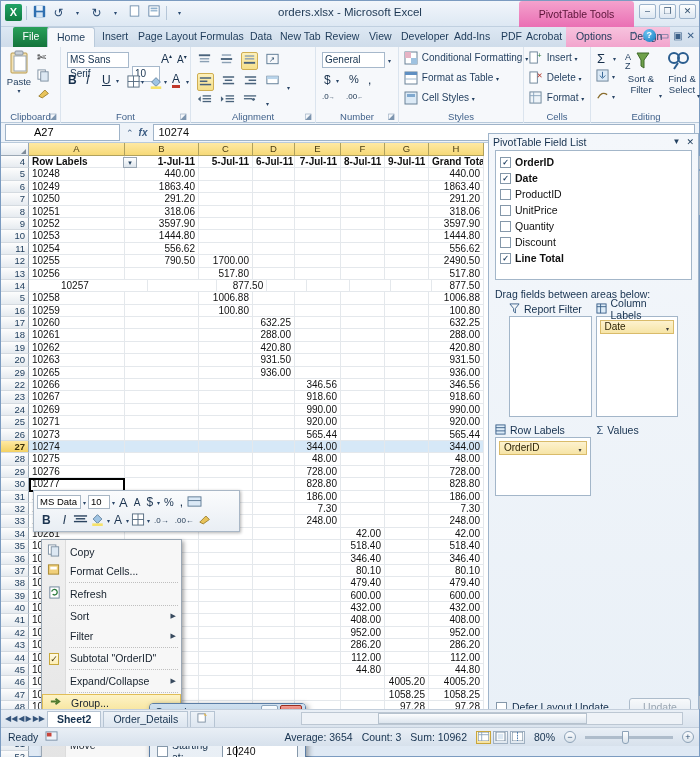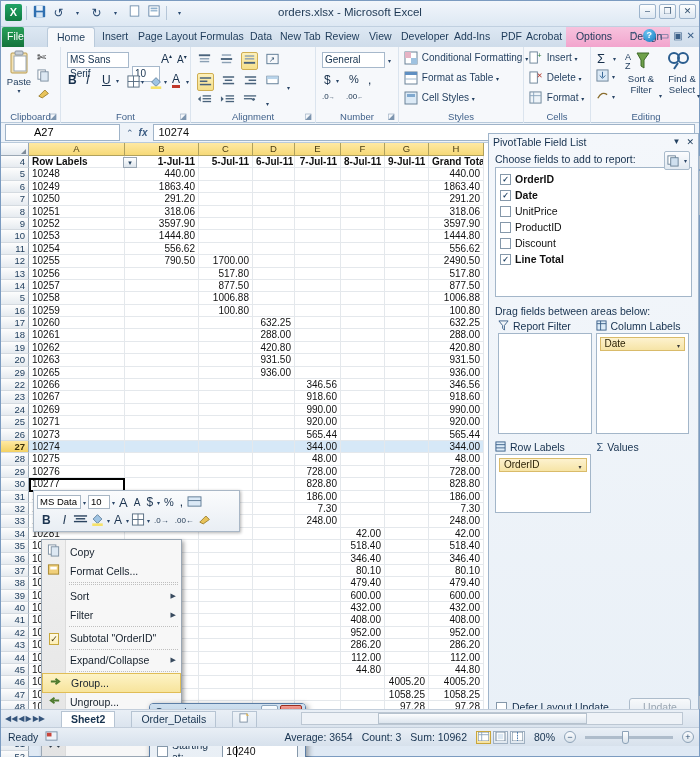--- a/index.html
+++ b/index.html
@@ -34,21 +34,21 @@
   .wb { width:17px; height:15px; border:1px solid #9db4cc; border-radius:2px;
     background:linear-gradient(#fdfefe,#dde7f2); font-size:9px;
     line-height:13px; text-align:center; color:#32506f; }
 
   
   .tabbar { position:relative; height:20px;
     background:linear-gradient(#dde8f3,#cfdcea); }
   .tab { position:absolute; top:0; height:20px; line-height:19px;
     font-size:10.5px; color:#1d3a59; padding:0 5px; white-space:nowrap; }
   .tab.file { background:linear-gradient(#29a05a,#14743b); color:#fff;
-    width:22px; left:1px; text-align:center; border-top-left-radius:2px;
+    width:36px; left:12px; text-align:center; border-top-left-radius:2px;
     border-top-right-radius:2px; }
   .tab.active { background:#f6f8fb; border:1px solid #b9cadb; border-bottom:none;
     border-top-left-radius:3px; border-top-right-radius:3px; }
   .tab.ctxtab { background:linear-gradient(#f7c3de,#f2a4cd); }
   .helpicons { position:absolute; right:4px; top:2px; display:flex; gap:4px;
     align-items:center; color:#3a5f88; font-size:10px; }
   .qmark { width:13px; height:13px; border-radius:50%;
     background:radial-gradient(circle at 35% 30%,#6cc3f0,#1277be);
     color:#fff; font-size:9px; text-align:center; line-height:13px; font-weight:bold; }
 
@@ -196,21 +196,21 @@
     background:linear-gradient(#f7f9fb,#e4eaf1); font-size:10.5px;
     color:#9aa6b2; text-align:center; line-height:16px; }
 
   
   .tabrow { position:relative; height:18px;
     background:linear-gradient(#e9eff6,#dbe4ee);
     border-top:1px solid #c3cedb; display:flex; align-items:center; }
   .navbtns { display:flex; gap:1px; padding-left:4px; color:#35557c; font-size:8px; }
   .stab { height:16px; padding:0 9px; font-size:10.5px; line-height:15px;
     color:#16324f; border:1px solid #b6c4d3; border-bottom:none;
-    background:linear-gradient(#eef3f8,#dde6f0); margin-left:16px; }
+    background:linear-gradient(#eef3f8,#dde6f0); margin-left:2px; }
   .stab.active { background:#fff; font-weight:bold; }
   .hscroll { position:absolute; right:16px; left:300px; height:13px; top:2px;
     background:#eef2f7; border:1px solid #bcc7d3; }
   .hthumb { position:absolute; left:20%; width:55%; height:100%;
     background:linear-gradient(#fcfdfe,#dde5ee); border:1px solid #b6c2ce; }
   .status { position:relative; height:19px;
     background:linear-gradient(#e9eff6,#d7e1ec); border-top:1px solid #c3cedb;
     display:flex; align-items:center; font-size:10.5px; color:#16324f; }
   .stat-left { padding-left:7px; display:flex; align-items:center; gap:7px; }
   .stat-right { position:absolute; right:5px; display:flex; align-items:center; gap:9px; }
@@ -255,20 +255,21 @@
         <svg width="12" height="12" viewBox="0 0 14 14">
             <rect x="1" y="1" width="12" height="12" fill="#fff" stroke="#5c7fa3"></rect>
             <rect x="3" y="3" width="8" height="2" fill="#8fb0cd"></rect>
             <rect x="3" y="6" width="8" height="1.5" fill="#8fb0cd"></rect>
           </svg>
       </span>
       <span class="qsep"></span>
       <span class="qicon" style="font-size:6px">▾</span>
     </div>
     <div class="title-text">orders.xlsx  -  Microsoft Excel</div>
+    <div class="ctx-tab">PivotTable Tools</div>
     <div class="winbtns">
       <div class="wb">–</div>
       <div class="wb">❐</div>
       <div class="wb">✕</div>
     </div>
   </div>
 
   <div class="tabbar">
     <div class="tab file">File</div>
     <div class="tab active" style="left:46px;width:48px;text-align:center">Home</div>
@@ -732,21 +733,21 @@
           <div class="gc" style="width: 96px;">10256</div>
           <div class="gc num" style="width: 74px;"></div>
           <div class="gc num" style="width: 54px;">517.80</div>
           <div class="gc num" style="width: 42px;"></div>
           <div class="gc num" style="width: 46px;"></div>
           <div class="gc num" style="width: 44px;"></div>
           <div class="gc num" style="width: 44px;"></div>
           <div class="gc num" style="width: 55px;">517.80</div>
         </div>
         <div class="grow">
-          <div class="gc" style="width: 96px;">10257</div>
+          <div class="gc" style="width: 96px; margin-left: 29px;">10257</div>
           <div class="gc num" style="width: 74px;"></div>
           <div class="gc num" style="width: 54px;">877.50</div>
           <div class="gc num" style="width: 42px;"></div>
           <div class="gc num" style="width: 46px;"></div>
           <div class="gc num" style="width: 44px;"></div>
           <div class="gc num" style="width: 44px;"></div>
           <div class="gc num" style="width: 55px;">877.50</div>
         </div>
         <div class="grow">
           <div class="gc" style="width: 96px;">10258</div>
@@ -1167,20 +1168,27 @@
             <span>Copy</span>
           </div>
           <div class="cmi">
             <span class="ic"><svg width="14" height="13" viewBox="0 0 14 14">
                 <rect x="1" y="2" width="11" height="10" fill="#f0cf7a" stroke="#a8882f"></rect>
                 <rect x="3" y="4" width="7" height="3" fill="#fff"></rect>
               </svg></span>
             <span>Format Cells...</span>
           </div>
           <div class="cmsep"></div>
+          <div class="cmi">
+            <span class="ic"><svg width="13" height="13" viewBox="0 0 14 14">
+                <rect x="2" y="1" width="10" height="12" fill="#fff" stroke="#6a8298"></rect>
+                <path d="M4 6 a3 3 0 1 1 1 3" fill="none" stroke="#2a7a3c" stroke-width="1.4"></path>
+              </svg></span>
+            <span>Refresh</span>
+          </div>
           <div class="cmsep"></div>
           <div class="cmi">
             <span>Sort</span>
             <span class="ar">▶</span>
           </div>
           <div class="cmi">
             <span>Filter</span>
             <span class="ar">▶</span>
           </div>
           <div class="cmsep"></div>
@@ -1243,60 +1251,54 @@
   </div>
 
   <div class="pane">
     <div class="pane-hd">
       <span>PivotTable Field List</span>
       <span style="display:flex;gap:6px">
         <span style="font-size:8px;color:#22405f">▼</span>
         <span style="font-size:9px;color:#22405f">✕</span>
       </span>
     </div>
-    <div style="position:relative">
-      <div class="pane-sec">Choose fields to add to report:</div>
-      <div style="position:absolute;right:8px;top:1px;width:26px;height:19px;border:1px solid #a9bbcc;border-radius:2px;background:linear-gradient(#fbfcfe,#e1e9f1)">
-        <svg width="13" height="13" viewBox="0 0 14 14" style="margin:2px 0 0 2px">
-            <rect x="1" y="2" width="8" height="9" fill="#fff" stroke="#6a8298"></rect>
-            <rect x="4" y="4" width="8" height="9" fill="#cfe0ef" stroke="#6a8298"></rect>
-          </svg>
-        <span style="font-size:6px;color:#2b4668;position:absolute;right:2px;top:5px">▾</span>
-      </div>
-    </div>
     <div class="fieldbox" id="fieldbox">
         <div class="frow bold">
           <span class="cbx">✓</span>
           <span>OrderID</span>
         </div>
         <div class="frow bold">
           <span class="cbx">✓</span>
           <span>Date</span>
         </div>
         <div class="frow">
           <span class="cbx"></span>
-          <span>UnitPrice</span>
+          <span>ProductID</span>
         </div>
         <div class="frow">
           <span class="cbx"></span>
-          <span>ProductID</span>
+          <span>UnitPrice</span>
+        </div>
+        <div class="frow">
+          <span class="cbx"></span>
+          <span>Quantity</span>
         </div>
         <div class="frow">
           <span class="cbx"></span>
           <span>Discount</span>
         </div>
         <div class="frow bold">
           <span class="cbx">✓</span>
           <span>Line Total</span>
         </div>
       </div>
 
     <div class="pane-sec" style="padding-top:8px">Drag fields between areas below:</div>
 
-    <div style="display:flex;gap:4px;padding:0 9px">
+    <div style="display:flex;gap:4px;padding:0 20px">
       <div style="flex:1">
         <div class="area-lbl">
           <span>
             <svg width="11" height="11" viewBox="0 0 12 12">
                 <path d="M1 1 L11 1 L7 6 L7 11 L5 9 L5 6 Z" fill="none" stroke="#3a5f88"></path>
               </svg>
           </span>
           <span>Report Filter</span>
         </div>
         <div class="areabox" style="height:101px"></div>

